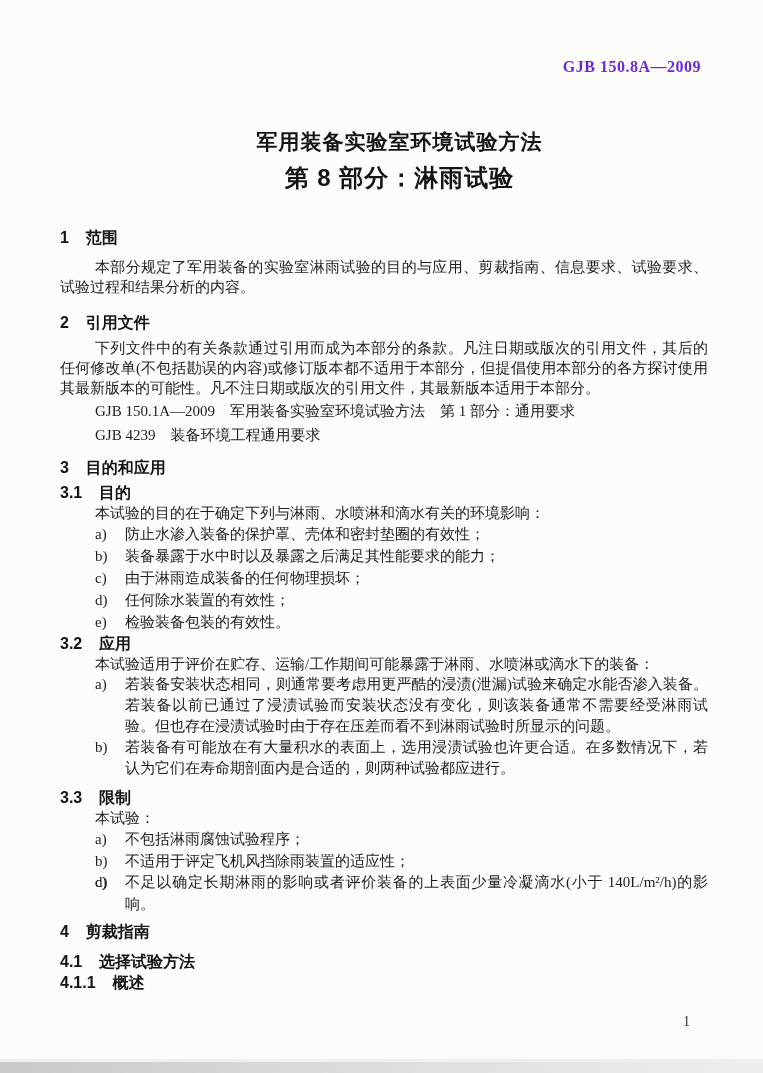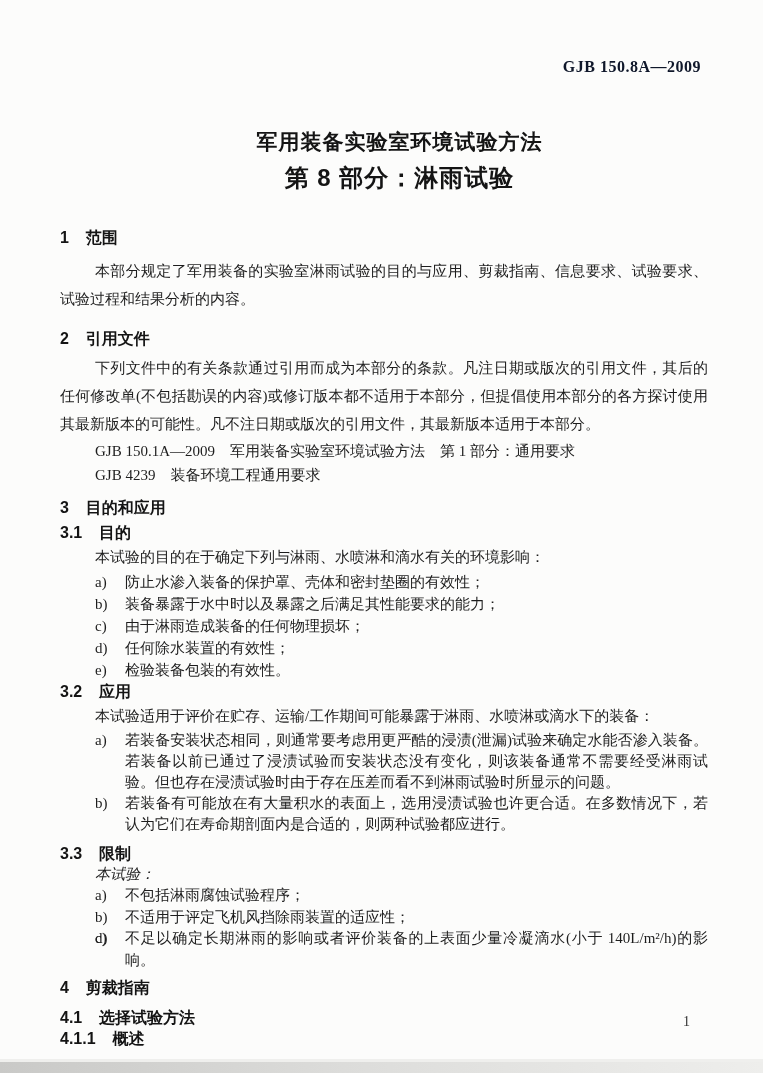--- a/index.html
+++ b/index.html
@@ -11,21 +11,21 @@
     background:#fcfcfb;
     color:#1d1d1d;
     font-family:"Liberation Serif","DejaVu Serif",serif;
     font-size:15px;
     overflow:hidden;
   }
   .std-code {
     position:absolute; top:58px; right:62px;
     font-family:"Liberation Serif","DejaVu Serif",serif;
     font-weight:bold; font-size:16px; letter-spacing:.5px;
-    color:#0f172a;
+    color:#6d28d9;
     text-align:center;
   }
   .title-block {
     position:absolute; top:130px; left:18px; width:100%;
     text-align:center;
     font-family:"Liberation Sans","DejaVu Sans",sans-serif;
     font-weight:bold; color:#141414;
   }
   .title-line1 { font-size:21px; line-height:24px; letter-spacing:1px; }
   .title-line2 { font-size:24px; line-height:24px; margin-top:12px; letter-spacing:1px; }
@@ -45,32 +45,32 @@
   .h3-3 { margin:11px 0 4px 0; }
   .h-31 { margin:0 0 0 0; }
   .h-32 { margin:0 0 0 0; }
   .h-33 { margin:8px 0 0 0; }
   .h4-4 { margin:6px 0 9px 0; }
   .h-41 { margin:0; }
   .h-411 { margin:0; }
 
   .para {
     margin:0; text-indent:35px; text-align:justify;
-    line-height:28px;
+    line-height:20px;
   }
   .ref-line { margin:2px 0 0 0; text-indent:35px; }
 
   .item {
     position:relative; padding-left:65px; text-align:justify;
   }
   .item .label { position:absolute; left:35px; top:0; }
   .items-31 .item { line-height:22px; }
   .items-32 .item { line-height:21px; }
   .items-33 .item { line-height:21.5px; }
-  .intro-33 { line-height:21px;font-style:italic; }
+  .intro-33 { line-height:21px; }
 
   .page-number {
     position:absolute; top:1014px; right:73px;
     font-size:14px; color:#333;
   }
   .scan-bottom {
     position:absolute; left:0; right:0; bottom:0; height:11px;
     background:linear-gradient(to right,#c9c9c7,#dcdcda 45%,#eeeeec);
   }
   .scan-bottom-soft {

